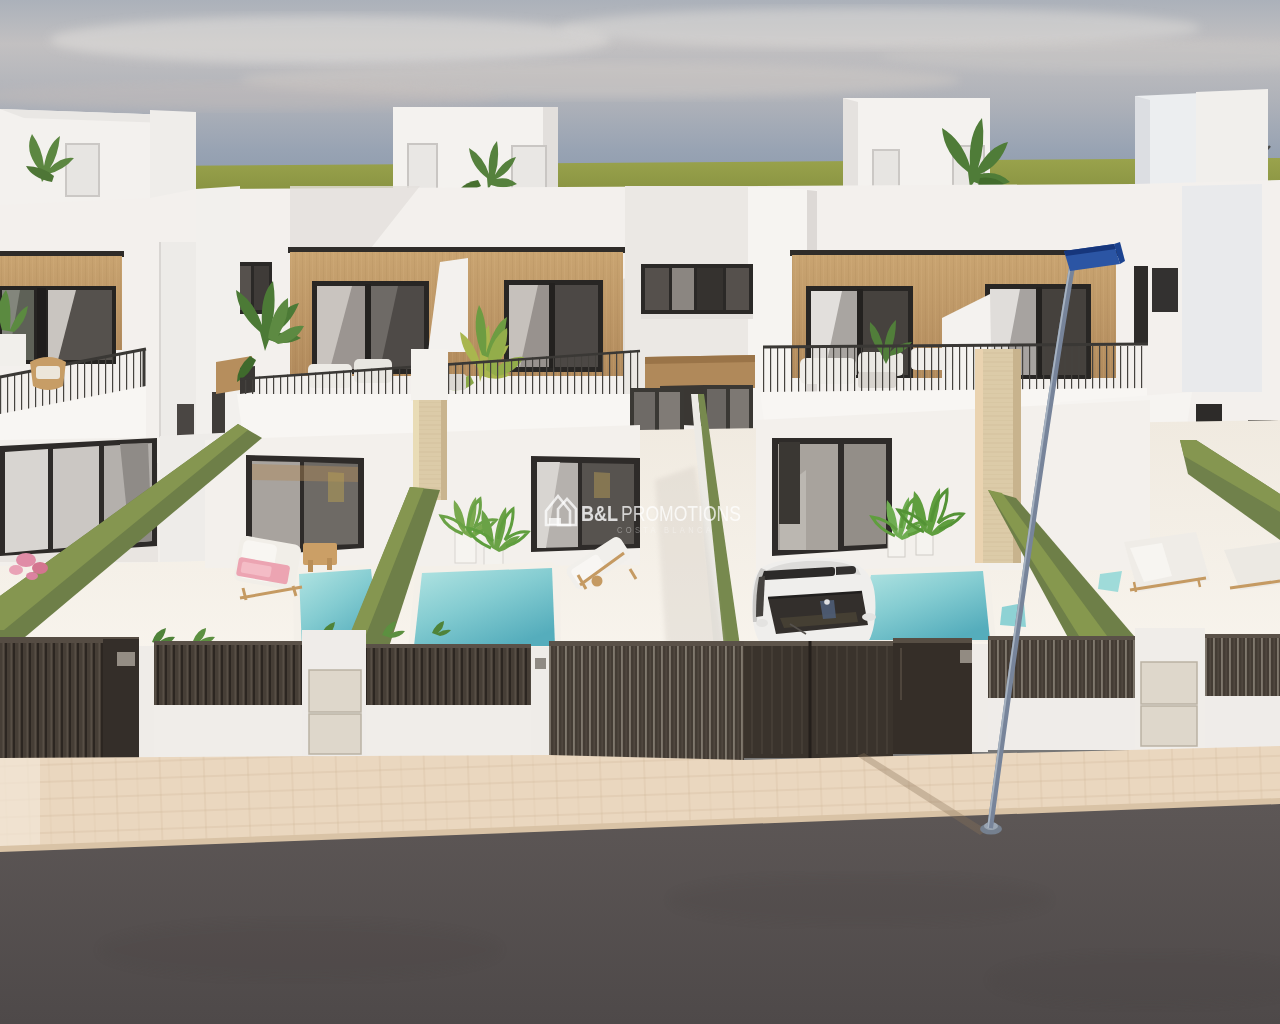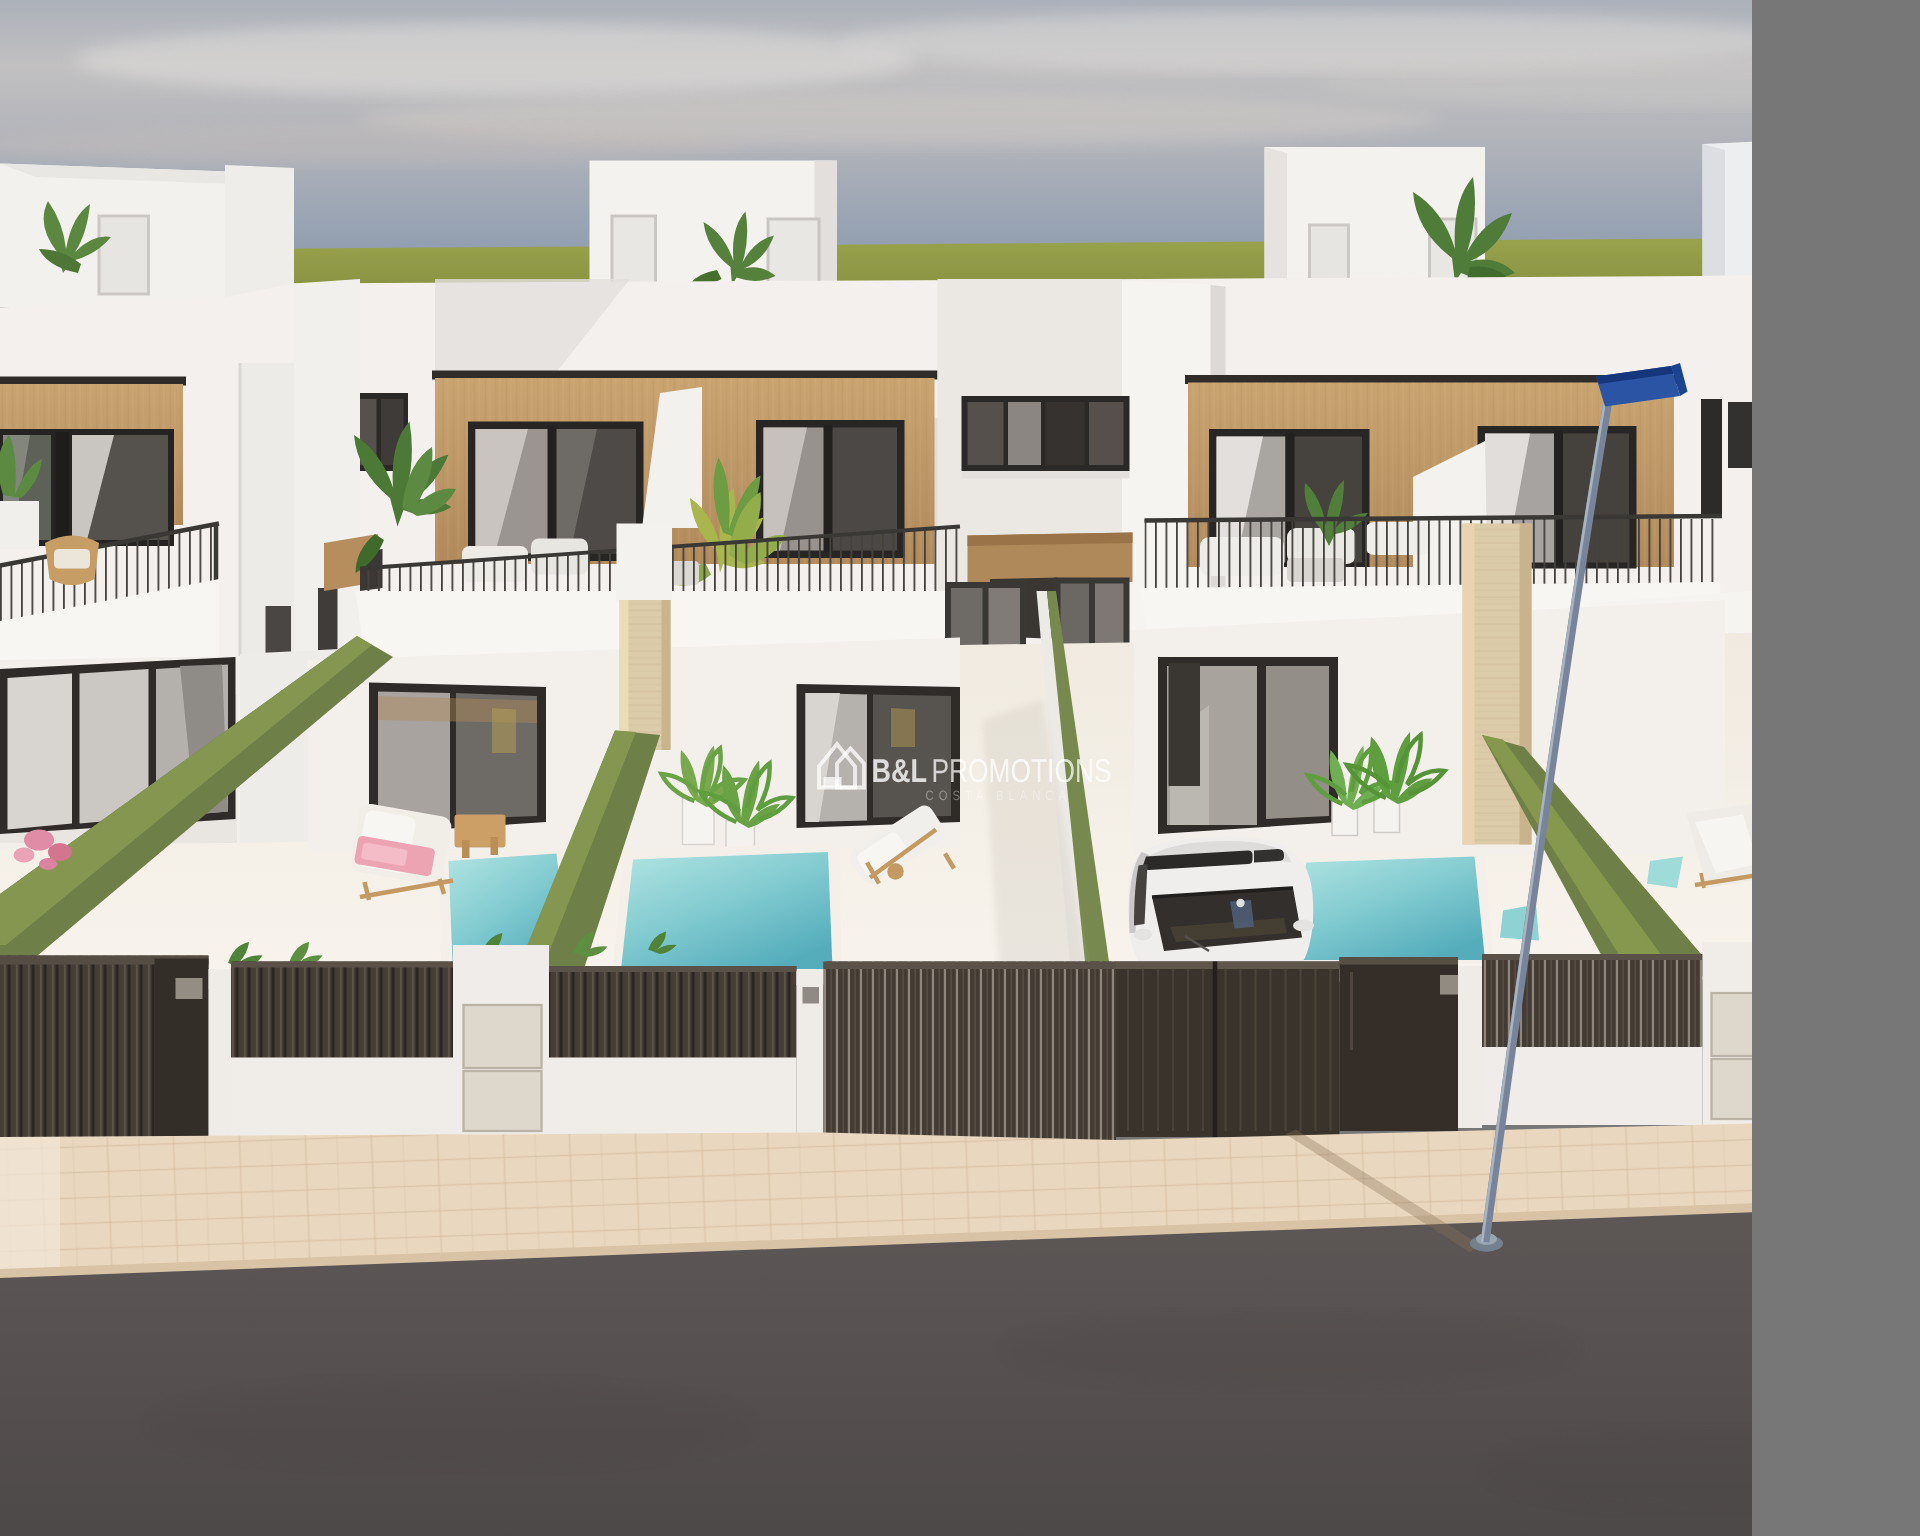--- a/index.html
+++ b/index.html
@@ -1,16 +1,16 @@
 <!DOCTYPE html>
 <html><head>
 <meta charset="utf-8">
 <style>
 html,body{margin:0;padding:0;background:#777;}
-#scene{width:1168px;height:1024px;position:relative;overflow:hidden;font-family:"Liberation Sans",sans-serif;}
+#scene{width:1280px;height:1024px;position:relative;overflow:hidden;font-family:"Liberation Sans",sans-serif;}
 </style>
 </head>
 <body>
 <div id="scene">
 <svg width="1280" height="1024" viewBox="0 0 1280 1024" xmlns="http://www.w3.org/2000/svg">
 <defs>
 <linearGradient id="skyG" x1="0" y1="0" x2="0" y2="1">
 <stop offset="0" stop-color="#abb1ba"></stop>
 <stop offset="0.22" stop-color="#c2c0c1"></stop>
 <stop offset="0.5" stop-color="#afb2b9"></stop>

